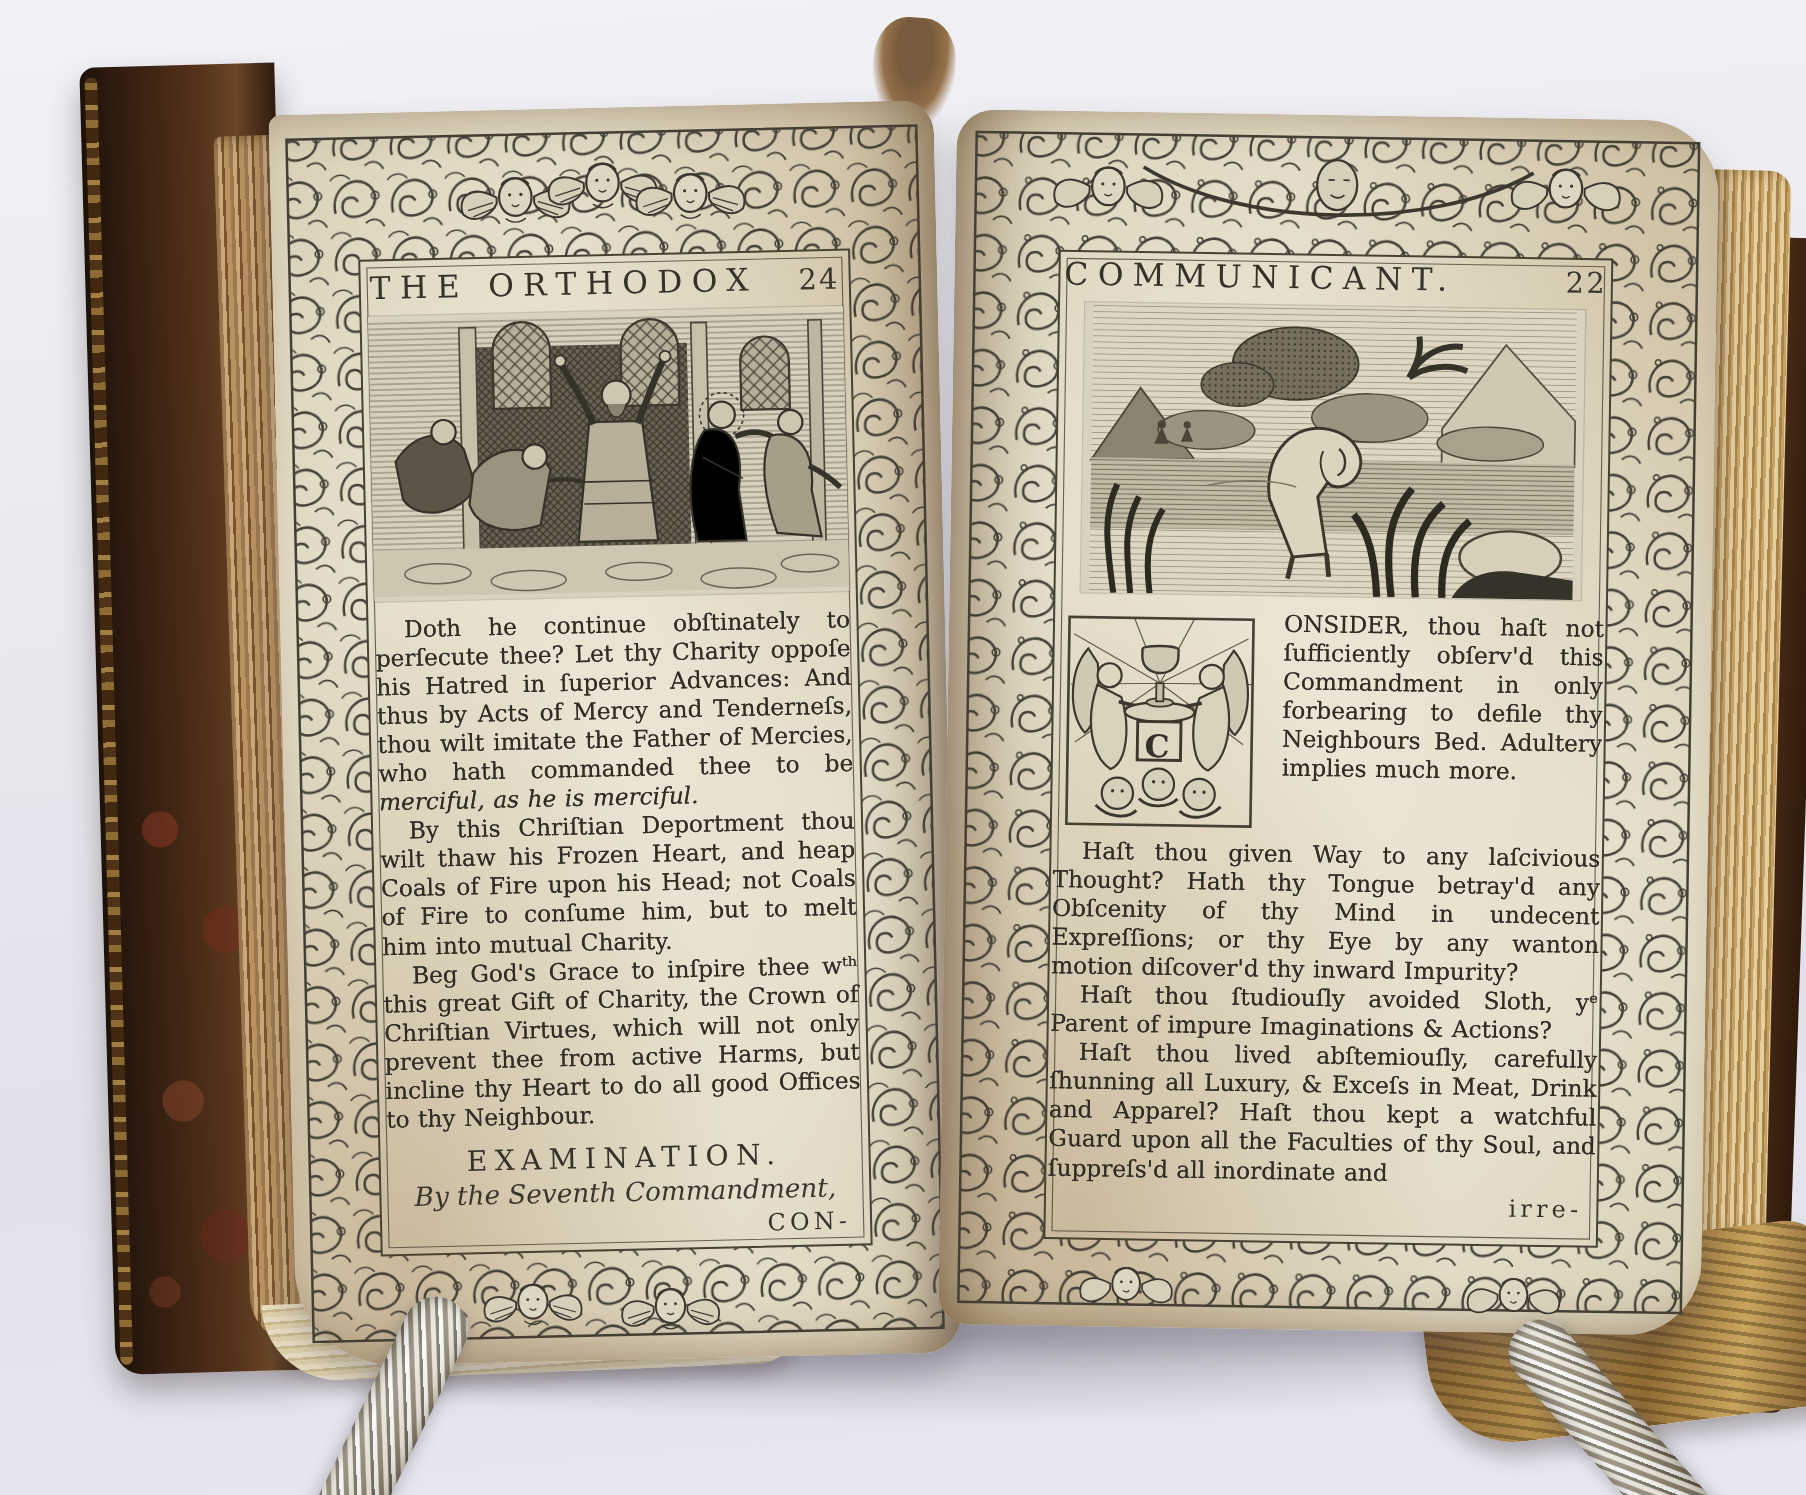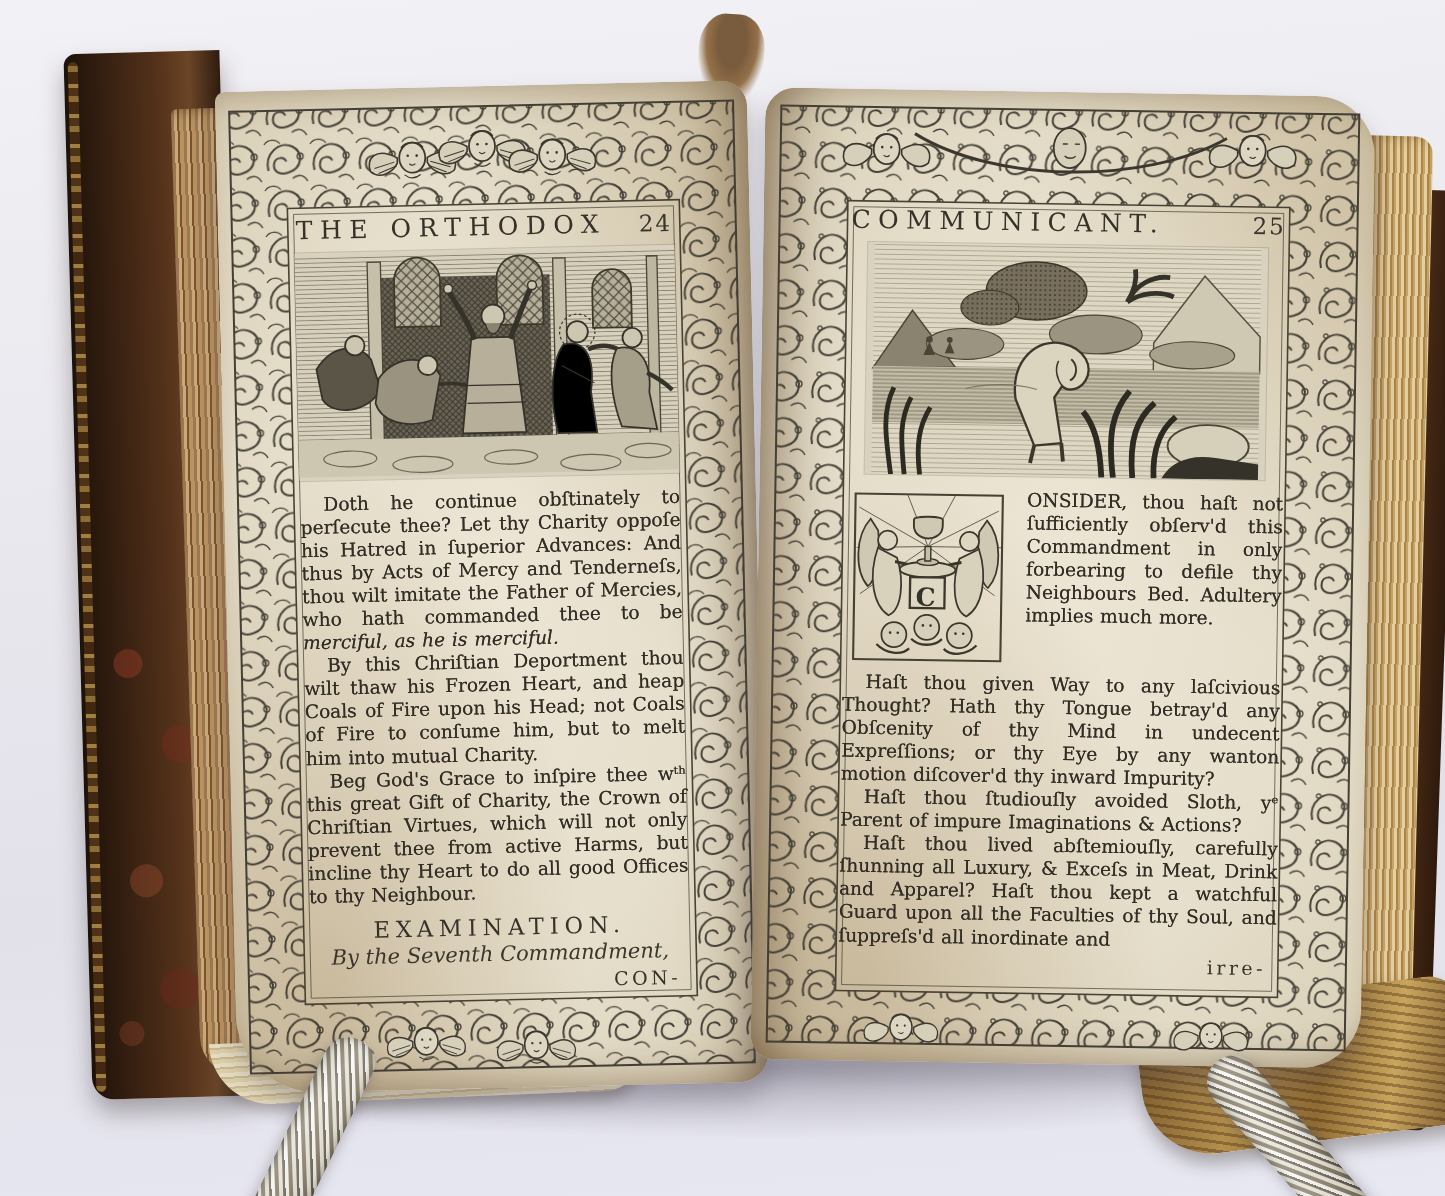--- a/index.html
+++ b/index.html
@@ -267,21 +267,21 @@
       <path d="M298 52 h5 M310 52 h5 M300 64 c3 3 8 3 11 0" stroke="#3c382f" stroke-width="1.4" fill="none"></path>
       <use href="#cherubR" transform="translate(122,58)"></use>
       <use href="#cherubR" transform="translate(488,54)"></use>
       <use href="#cherubR" transform="translate(150,936) scale(.85)"></use>
       <use href="#cherubR" transform="translate(460,940) scale(.85)"></use>
     </svg>
 
     <div class="page-inner inner-right">
       <div class="pg-header">
         <span class="pg-title">COMMUNICANT.</span>
-        <span class="pg-num">25</span>
+        <span class="pg-num">22</span>
       </div>
 
       <svg class="ill" width="400" height="232" viewBox="0 0 400 240">
         <defs>
           <pattern id="hl2" width="6" height="5" patternUnits="userSpaceOnUse">
             <rect width="6" height="5" fill="#ded7c3"></rect>
               <path d="M0 2.5 H6" stroke="#a29a84" stroke-width=".8"></path>
           </pattern>
           <pattern id="hl3" width="8" height="4" patternUnits="userSpaceOnUse">
             <rect width="8" height="4" fill="#c3bca6"></rect>

